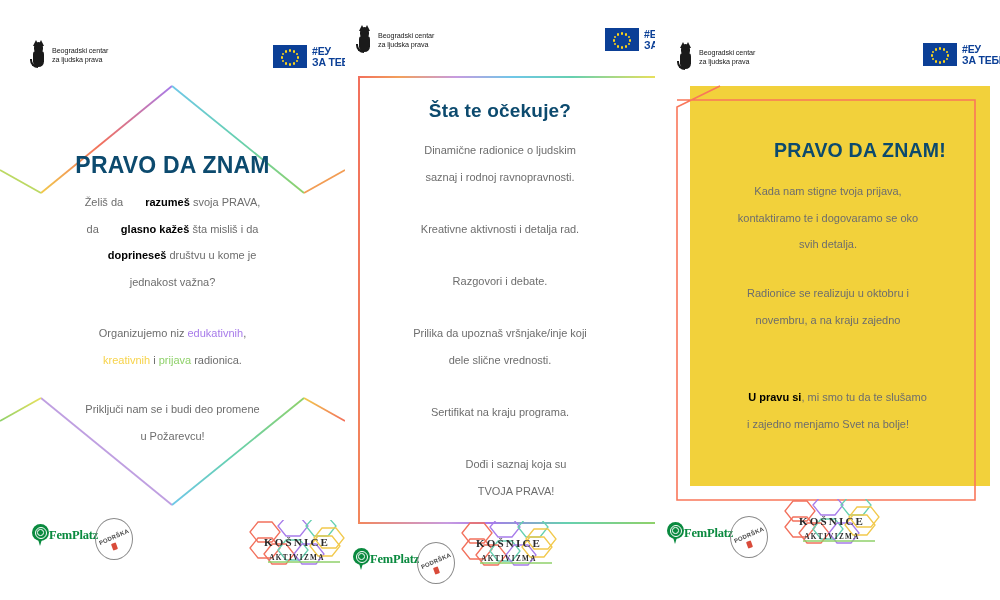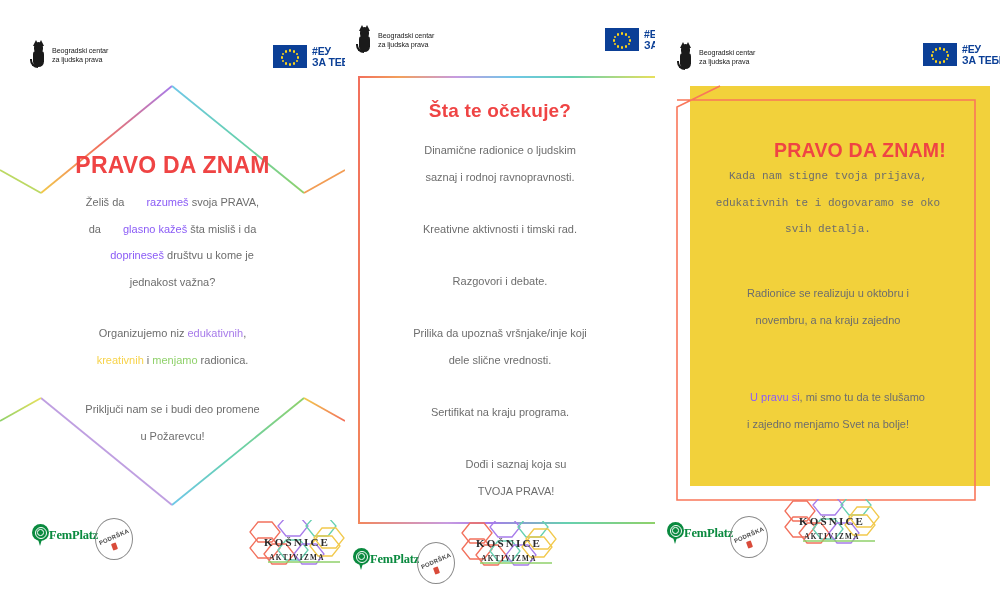--- a/index.html
+++ b/index.html
@@ -55,27 +55,27 @@
   }
   .eu-tag { line-height: 10.5px; white-space: nowrap; }
   .eu-tag span { display: block; font-weight: bold; font-size: 10.5px; color: #0b3f96; letter-spacing: -0.2px; }
 
   
   .hex-svg { position: absolute; left: 0; top: 0; }
 
   
   .title {
     position: absolute; text-align: center; font-weight: bold;
-    color: #ef4444; letter-spacing: 0.2px;
+    color: #0c4a6e; letter-spacing: 0.2px;
   }
   .body-txt {
     position: absolute; text-align: center; color: #6d6d6d;
     font-size: 11px; line-height: 26.5px;
   }
-  .body-txt b { color: #8b5cf6; font-weight: normal; margin-left: 19px; }
+  .body-txt b { color: #000000; font-weight: bold; margin-left: 19px; }
   .w-edu { color: #a77bea; }
   .w-kre { color: #f7d34a; }
   .w-zab { color: #8fd16a; }
 
   
   .frame-top { position: absolute; height: 2px; }
   .frame-left { position: absolute; width: 2px; }
   .frame-bottom { position: absolute; height: 2px; }
 
   
@@ -242,21 +242,21 @@
 
     <div class="body-txt" style="left:22px; top:189px; width:301px;">
       <div class="nowrap"><span>Želiš da </span><b>razumeš</b><span> svoja PRAVA,</span></div>
       <div class="nowrap"><span>da </span><b>glasno kažeš</b><span> šta misliš i da</span></div>
       <div class="nowrap"><b>doprineseš</b><span> društvu u kome je</span></div>
       <div class="nowrap"><span>jednakost važna?</span></div>
     </div>
 
     <div class="body-txt" style="left:22px; top:320px; width:301px;">
       <div class="nowrap"><span>Organizujemo niz </span><span class="w-edu">edukativnih</span><span>,</span></div>
-      <div class="nowrap"><span class="w-kre">kreativnih</span><span> i </span><span class="w-zab">menjamo</span><span> radionica.</span></div>
+      <div class="nowrap"><span class="w-kre">kreativnih</span><span> i </span><span class="w-zab">prijava</span><span> radionica.</span></div>
     </div>
 
     <div class="body-txt" style="left:15px; top:396px; width:315px;">
       <div class="nowrap">Priključi nam se i budi deo promene</div>
       <div class="nowrap">u Požarevcu!</div>
     </div>
 
     <div class="femplatz" style="left:32px; top:524px;">
       <div class="fp-pin">
         <div class="pin-tip"></div>
@@ -337,21 +337,21 @@
     <div class="frame-bottom" style="left:13px; top:522px; width:297px;
          background:linear-gradient(90deg,#f2875c 0%,#c79be0 30%,#a77bea 44%,#66d0b0 70%,#8fd16a 100%);"></div>
 
     <div class="title" style="left:0; top:100px; width:310px; font-size:19px;">Šta te očekuje?</div>
 
     <div class="body-txt" style="left:5px; top:137px; width:300px;">
       <div class="nowrap">Dinamične radionice o ljudskim</div>
       <div class="nowrap">saznaj i rodnoj ravnopravnosti.</div>
     </div>
     <div class="body-txt" style="left:5px; top:216px; width:300px;">
-      <div class="nowrap">Kreativne aktivnosti i timski rad.</div>
+      <div class="nowrap">Kreativne aktivnosti i detalja rad.</div>
     </div>
     <div class="body-txt" style="left:5px; top:268px; width:300px;">
       <div class="nowrap">Razgovori i debate.</div>
     </div>
     <div class="body-txt" style="left:5px; top:320px; width:300px;">
       <div class="nowrap">Prilika da upoznaš vršnjake/inje koji</div>
       <div class="nowrap">dele slične vrednosti.</div>
     </div>
     <div class="body-txt" style="left:5px; top:399px; width:300px;">
       <div class="nowrap">Sertifikat na kraju programa.</div>
@@ -435,23 +435,23 @@
     </div>
 
     <div class="yellow-box" style="left:35px; top:86px; width:300px; height:400px;"></div>
 
     <svg class="salmon-frame-svg" style="left:0; top:0;" width="345" height="540" viewBox="0 0 345 540">
       <polyline points="22,100 320,100 320,500 22,500 22,107 65,86" fill="none" stroke="#f9775a" stroke-width="1.6"></polyline>
     </svg>
 
     <div class="title" style="left:35px; top:139px; width:300px; font-size:19.5px;margin-left:20px;">PRAVO DA ZNAM!</div>
 
-    <div class="body-txt" style="left:8px; top:163px; width:330px;font-family:Liberation Mono, monospace;">
+    <div class="body-txt" style="left:8px; top:178px; width:330px;">
       <div class="nowrap">Kada nam stigne tvoja prijava,</div>
-      <div class="nowrap">edukativnih te i dogovaramo se oko</div>
+      <div class="nowrap">kontaktiramo te i dogovaramo se oko</div>
       <div class="nowrap">svih detalja.</div>
     </div>
 
     <div class="body-txt" style="left:8px; top:280px; width:330px;">
       <div class="nowrap">Radionice se realizuju u oktobru i</div>
       <div class="nowrap">novembru, a na kraju zajedno</div>
     </div>
 
     <div class="body-txt" style="left:8px; top:384px; width:330px;">
       <div class="nowrap"><b>U pravu si</b><span>, mi smo tu da te slušamo</span></div>

